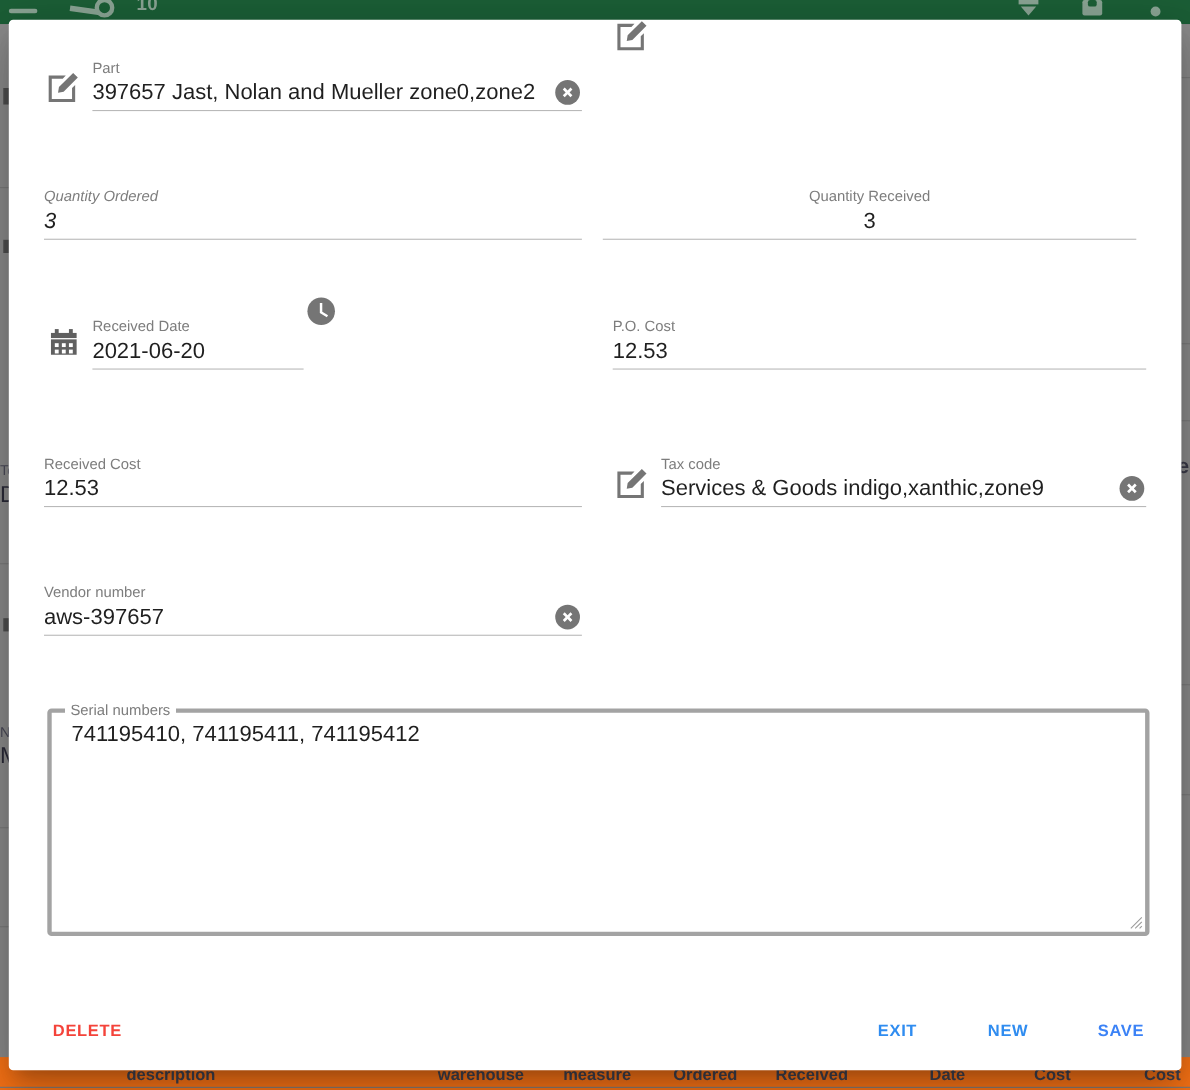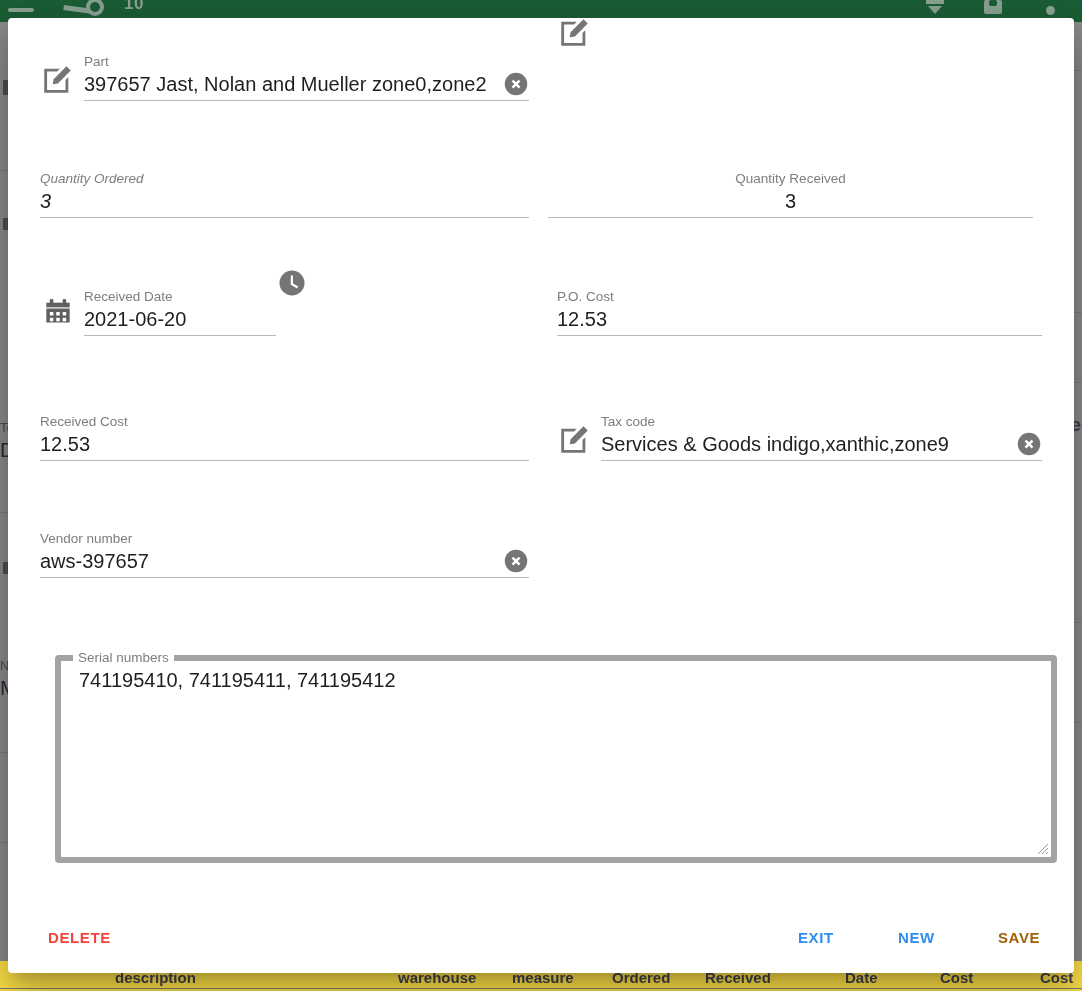--- a/index.html
+++ b/index.html
@@ -66,21 +66,21 @@
   }
   .bg-edge-divider { position:absolute; right:0; width:17px; height:1px; background:#7b7b7b; }
   #bg-edge-char {
     position:absolute; right:1px; color:#3a3a48; font-size:19px; font-weight:600;
   }
 
   #bg-table-header {
     position: absolute;
     left: 0; right: 0; bottom: 0;
     height: 30px;
-    background: #fde047;
+    background: #f97316;
     color: #41414e;
     font-size: 15px;
     font-weight: 700;
   }
   #bg-table-header .col {
     position: absolute;
     top: 8px;
     white-space: nowrap;
   }
   #bg-table-underline {
@@ -149,23 +149,23 @@
   }
   .clear-btn svg { display:block; }
 
   
   #serial-fieldset {
     position: absolute;
     left: 32px;
     top: 617px;
     width: 1002px;
     height: 213px;
-    border: 6px solid #a3a3a3;
+    border: 4px solid #a3a3a3;
     border-radius: 4px;
-    margin: 15px;
+    margin: 3px;
     padding: 0;
   }
   #serial-fieldset legend {
     margin-left: 12px;
     padding: 0 5px;
     font-size: 13.5px;
     color: #7d7d7d;
   }
   #serial-value {
     padding: 2px 18px 0 18px;
@@ -195,21 +195,21 @@
     font-family: "Liberation Sans", sans-serif;
     font-size: 15px;
     font-weight: 700;
     letter-spacing: .6px;
     padding: 8px 10px;
     cursor: pointer;
   }
   #btn-delete { left: 30px; color: #f4433a; }
   #btn-exit   { left: 780px; color: #2f8cf0; }
   #btn-new    { left: 880px; color: #2f8cf0; }
-  #btn-save   { left: 980px; color: #a16207; }
+  #btn-save   { left: 980px; color: #3b82f6; }
 </style>
 </head>
 <body>
 
 <div id="app-background">
 
   <div id="app-topbar">
     <div class="topbar-icon" id="bg-menu-icon"></div>
     <div class="topbar-icon" id="bg-logo-icon">
       <svg width="44" height="22" viewBox="0 0 44 22">

